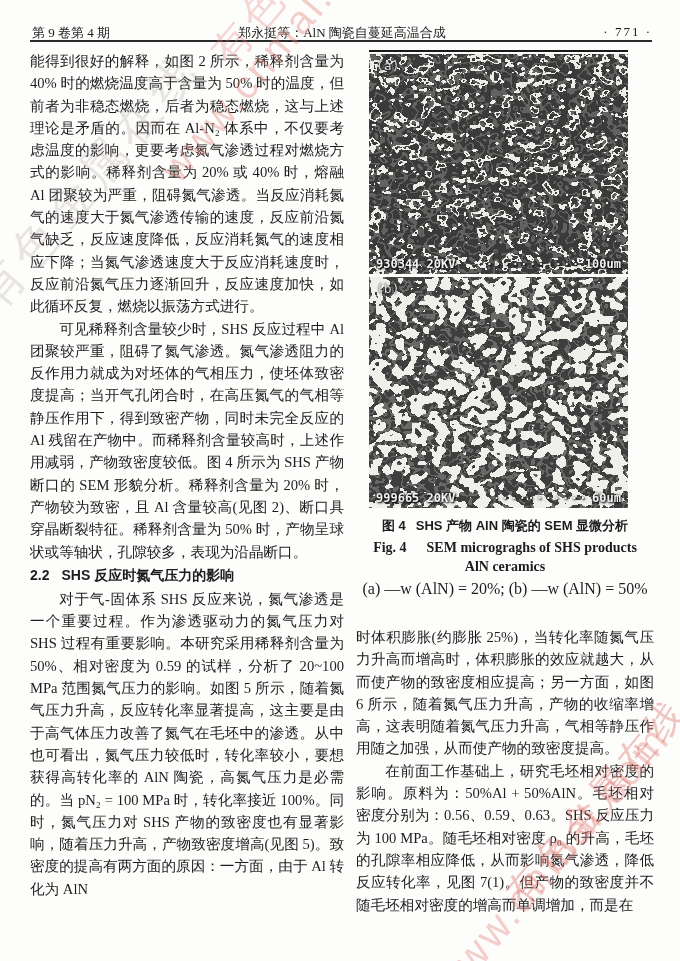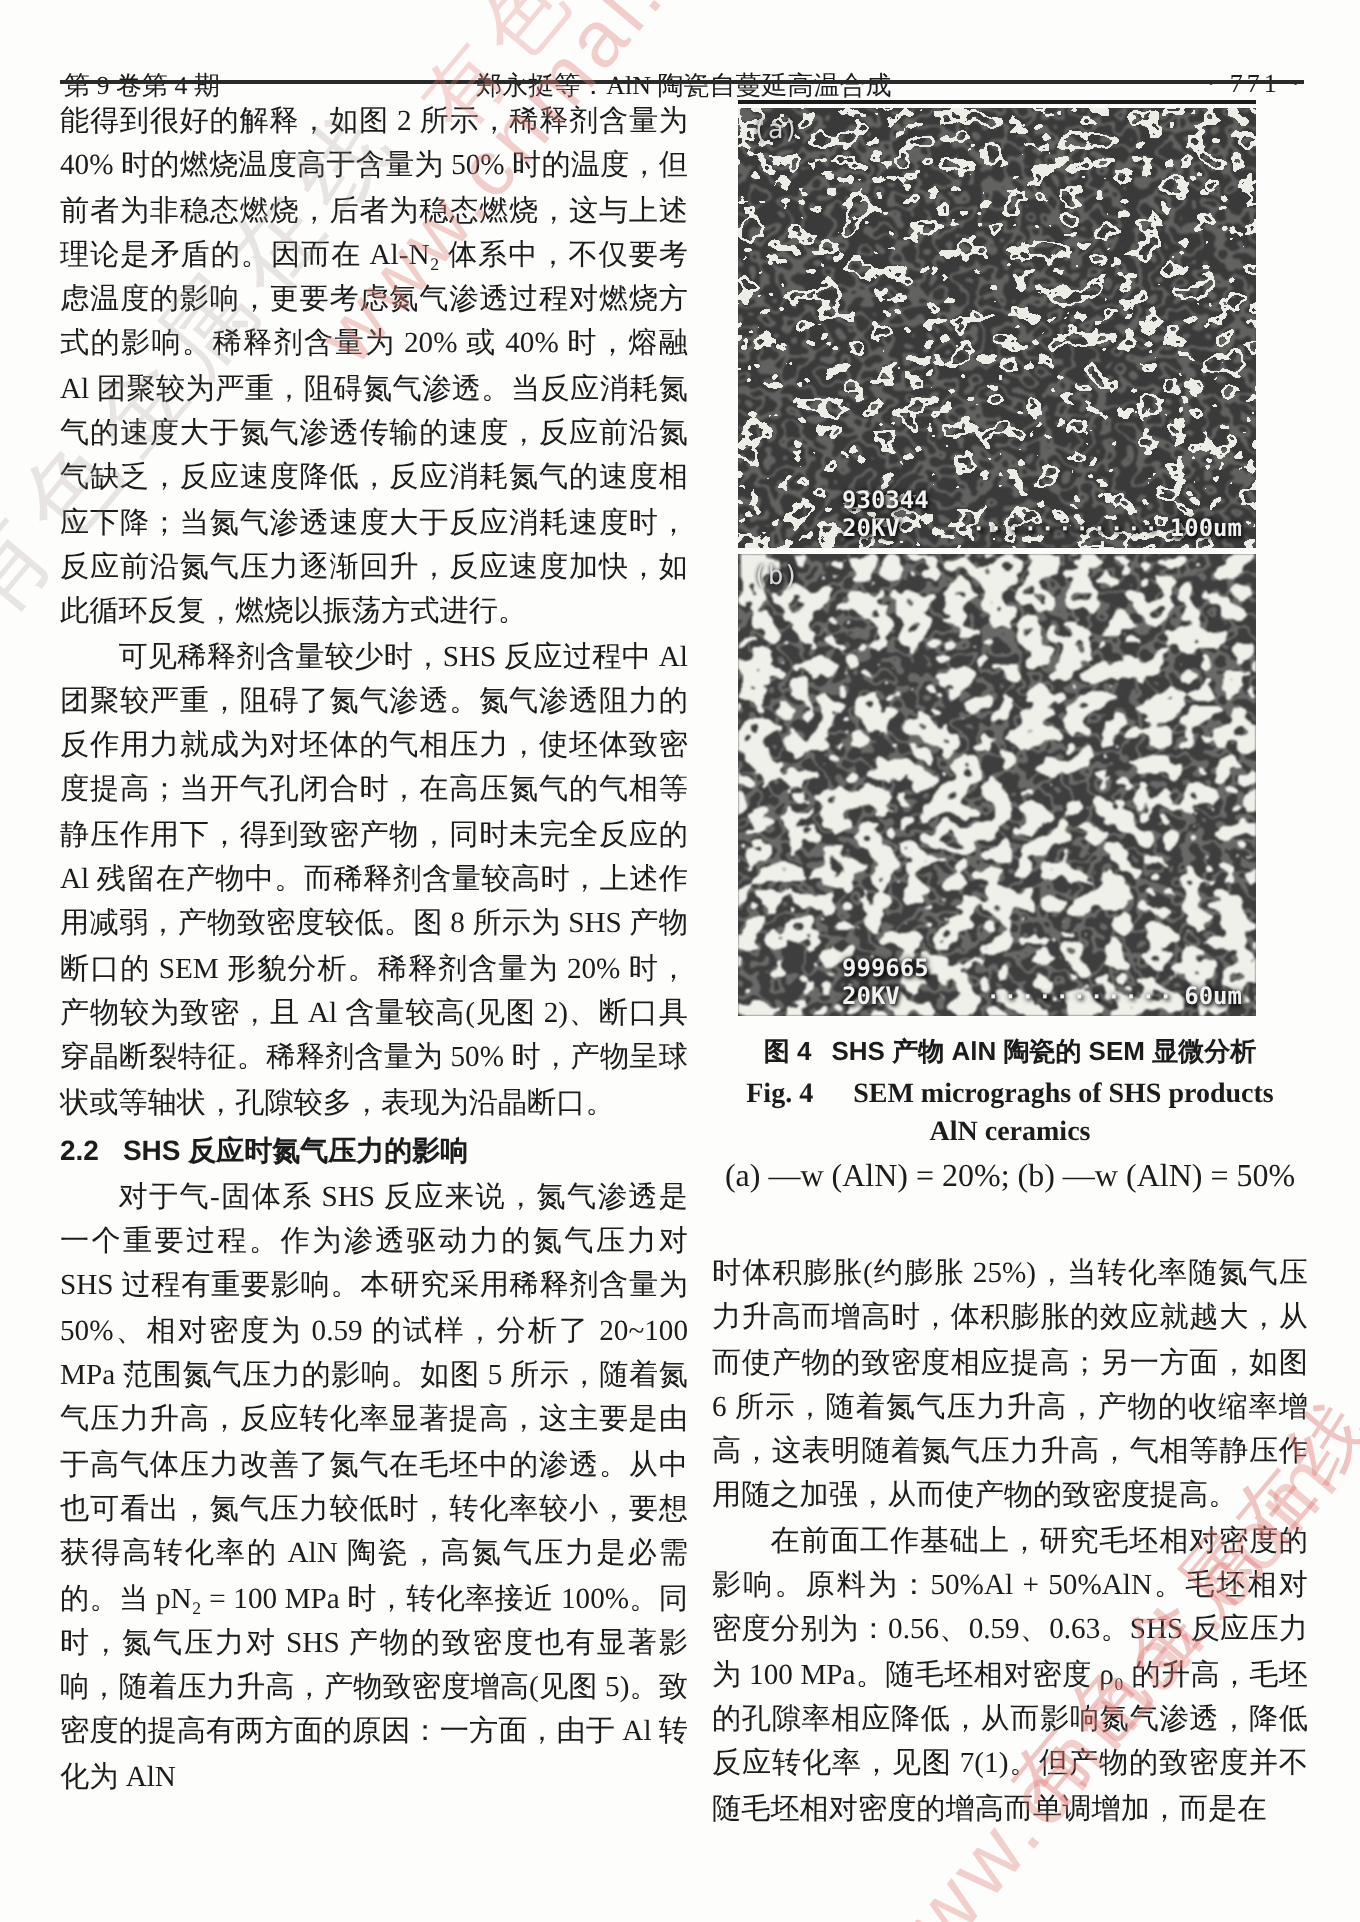--- a/index.html
+++ b/index.html
@@ -1,20 +1,20 @@
 <!DOCTYPE html>
 <html><head>
 <meta charset="utf-8">
 <style>
   html,body{margin:0;padding:0;background:#ffffff;}
   .page{position:relative;width:680px;height:961px;background:#fdfdfc;overflow:hidden;
         font-family:"Liberation Serif","DejaVu Serif",serif;color:#1c1c1c;}
 
   
-  .header{position:absolute;top:34px;left:32px;right:28px;height:18px;font-size:13px;}
+  .header{position:absolute;top:24px;left:32px;right:28px;height:18px;font-size:13px;}
   .header .h-left{position:absolute;left:0;top:0;}
   .header .h-center{position:absolute;left:0;right:0;top:0;text-align:center;}
   .header .h-right{position:absolute;right:0;top:0;letter-spacing:2px;}
   .rule{position:absolute;top:40px;left:30px;width:622px;border-top:2.5px solid #2a2a2a;}
 
   
   .wm{position:absolute;transform:rotate(-50deg);white-space:nowrap;pointer-events:none;
       font-family:"Liberation Sans","DejaVu Sans",sans-serif;z-index:5;}
   .wm1{left:110px;top:28px;font-size:40px;letter-spacing:3px;color:rgba(224,128,120,0.38);}
   .wm2{left:-70px;top:150px;font-size:46px;letter-spacing:7px;color:rgba(158,142,142,0.22);}
@@ -36,21 +36,21 @@
   .sem-figure{margin:2px 0 0 13px;width:259px;border-top:2px solid #1a1a1a;}
   .sem-panel{position:relative;width:259px;overflow:hidden;background:#3a3a3a;}
   .sem-panel.pa{height:220px;margin-top:2px;}
   .sem-panel.pb{height:231px;margin-top:3px;}
   .sem-svg{position:absolute;inset:0;display:block;}
   .sem-corner{position:absolute;top:4px;left:7px;font-family:"DejaVu Sans Mono",monospace;
               font-size:13px;color:#d8d8d8;text-shadow:0 0 2px #000;}
   .sem-meta{position:absolute;left:7px;right:7px;bottom:3px;display:flex;
             justify-content:space-between;align-items:flex-end;
             font-family:"DejaVu Sans Mono",monospace;font-weight:bold;font-size:12px;
-            color:#f2f2f2;text-shadow:0 0 3px #000,1px 1px 2px #000;margin-left:45px;}
+            color:#f2f2f2;text-shadow:0 0 3px #000,1px 1px 2px #000;}
   .sem-scale{display:flex;align-items:flex-end;gap:4px;}
   .sem-scale .dots{font-size:11px;letter-spacing:2px;line-height:12px;}
 
   
   .fig-caption{margin-top:9px;text-align:center;}
   .cap-zh{font-size:13px;font-weight:bold;font-family:"Liberation Sans","DejaVu Sans",sans-serif;}
   .cap-zh .cap-label{margin-right:10px;}
   .cap-en{font-size:14px;font-weight:bold;margin-top:5px;}
   .cap-en .cap-label{margin-right:20px;}
   .cap-en2{font-size:14px;font-weight:bold;margin-top:3px;}
@@ -101,21 +101,21 @@
     <span class="h-left">第 9 卷第 4 期</span>
     <span class="h-center">郑永挺等：AlN 陶瓷自蔓延高温合成</span>
     <span class="h-right">· 771 ·</span>
   </div>
   <div class="rule"></div>
 
   <div class="content">
 
     <div class="col-left">
       <p class="body-p">能得到很好的解释，如图 2 所示，稀释剂含量为 40% 时的燃烧温度高于含量为 50% 时的温度，但前者为非稳态燃烧，后者为稳态燃烧，这与上述理论是矛盾的。因而在 Al-N₂ 体系中，不仅要考虑温度的影响，更要考虑氮气渗透过程对燃烧方式的影响。稀释剂含量为 20% 或 40% 时，熔融 Al 团聚较为严重，阻碍氮气渗透。当反应消耗氮气的速度大于氮气渗透传输的速度，反应前沿氮气缺乏，反应速度降低，反应消耗氮气的速度相应下降；当氮气渗透速度大于反应消耗速度时，反应前沿氮气压力逐渐回升，反应速度加快，如此循环反复，燃烧以振荡方式进行。</p>
-      <p class="body-p indent">可见稀释剂含量较少时，SHS 反应过程中 Al 团聚较严重，阻碍了氮气渗透。氮气渗透阻力的反作用力就成为对坯体的气相压力，使坯体致密度提高；当开气孔闭合时，在高压氮气的气相等静压作用下，得到致密产物，同时未完全反应的 Al 残留在产物中。而稀释剂含量较高时，上述作用减弱，产物致密度较低。图 8 所示为 SHS 产物断口的 SEM 形貌分析。稀释剂含量为 20% 时，产物较为致密，且 Al 含量较高(见图 2)、断口具穿晶断裂特征。稀释剂含量为 50% 时，产物呈球状或等轴状，孔隙较多，表现为沿晶断口。</p>
+      <p class="body-p indent">可见稀释剂含量较少时，SHS 反应过程中 Al 团聚较严重，阻碍了氮气渗透。氮气渗透阻力的反作用力就成为对坯体的气相压力，使坯体致密度提高；当开气孔闭合时，在高压氮气的气相等静压作用下，得到致密产物，同时未完全反应的 Al 残留在产物中。而稀释剂含量较高时，上述作用减弱，产物致密度较低。图 4 所示为 SHS 产物断口的 SEM 形貌分析。稀释剂含量为 20% 时，产物较为致密，且 Al 含量较高(见图 2)、断口具穿晶断裂特征。稀释剂含量为 50% 时，产物呈球状或等轴状，孔隙较多，表现为沿晶断口。</p>
       <div class="sec-heading">
         <span class="sec-num">2.2</span><span>SHS 反应时氮气压力的影响</span>
       </div>
       <p class="body-p indent">对于气-固体系 SHS 反应来说，氮气渗透是一个重要过程。作为渗透驱动力的氮气压力对 SHS 过程有重要影响。本研究采用稀释剂含量为 50%、相对密度为 0.59 的试样，分析了 20~100 MPa 范围氮气压力的影响。如图 5 所示，随着氮气压力升高，反应转化率显著提高，这主要是由于高气体压力改善了氮气在毛坯中的渗透。从中也可看出，氮气压力较低时，转化率较小，要想获得高转化率的 AlN 陶瓷，高氮气压力是必需的。当 pN₂ = 100 MPa 时，转化率接近 100%。同时，氮气压力对 SHS 产物的致密度也有显著影响，随着压力升高，产物致密度增高(见图 5)。致密度的提高有两方面的原因：一方面，由于 Al 转化为 AlN</p>
     </div>
 
     <div class="col-right">
 
       <figure class="sem-figure" style="margin-block:0">
         <div class="sem-panel pa">

